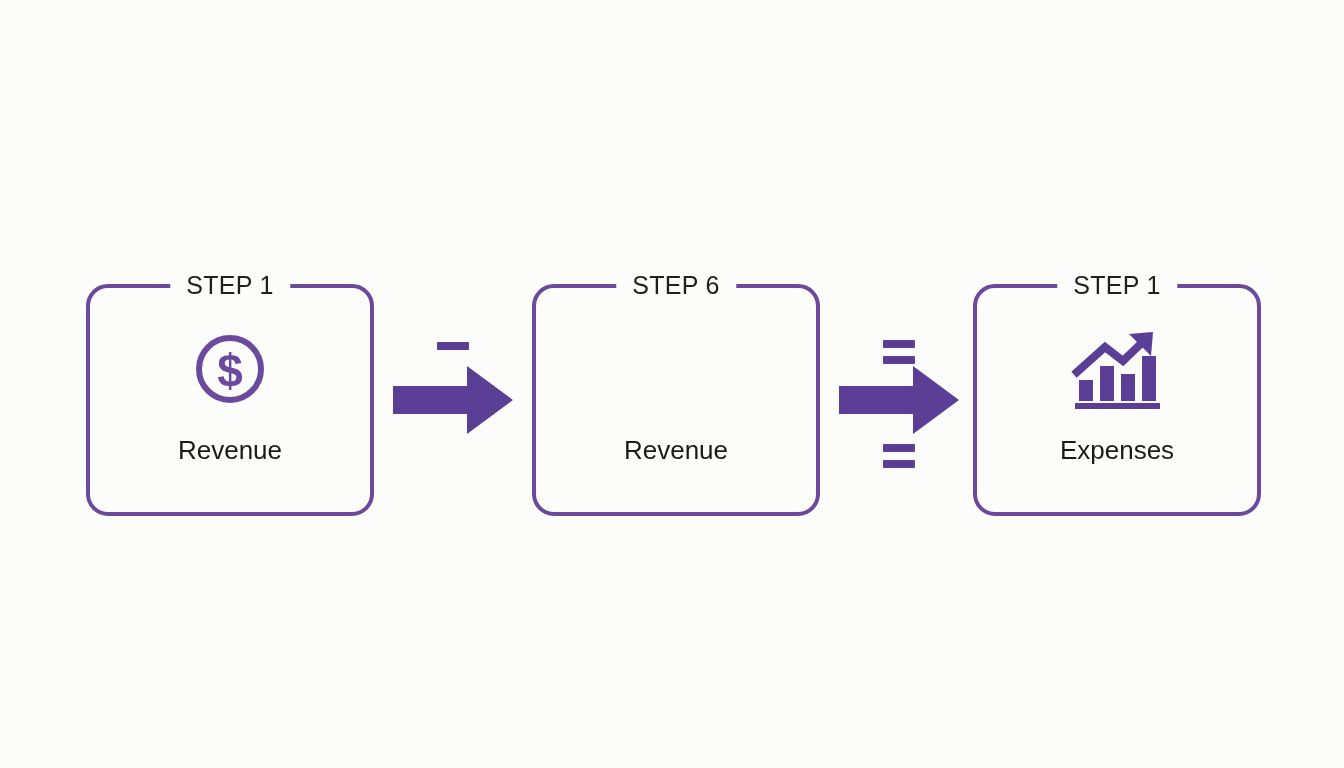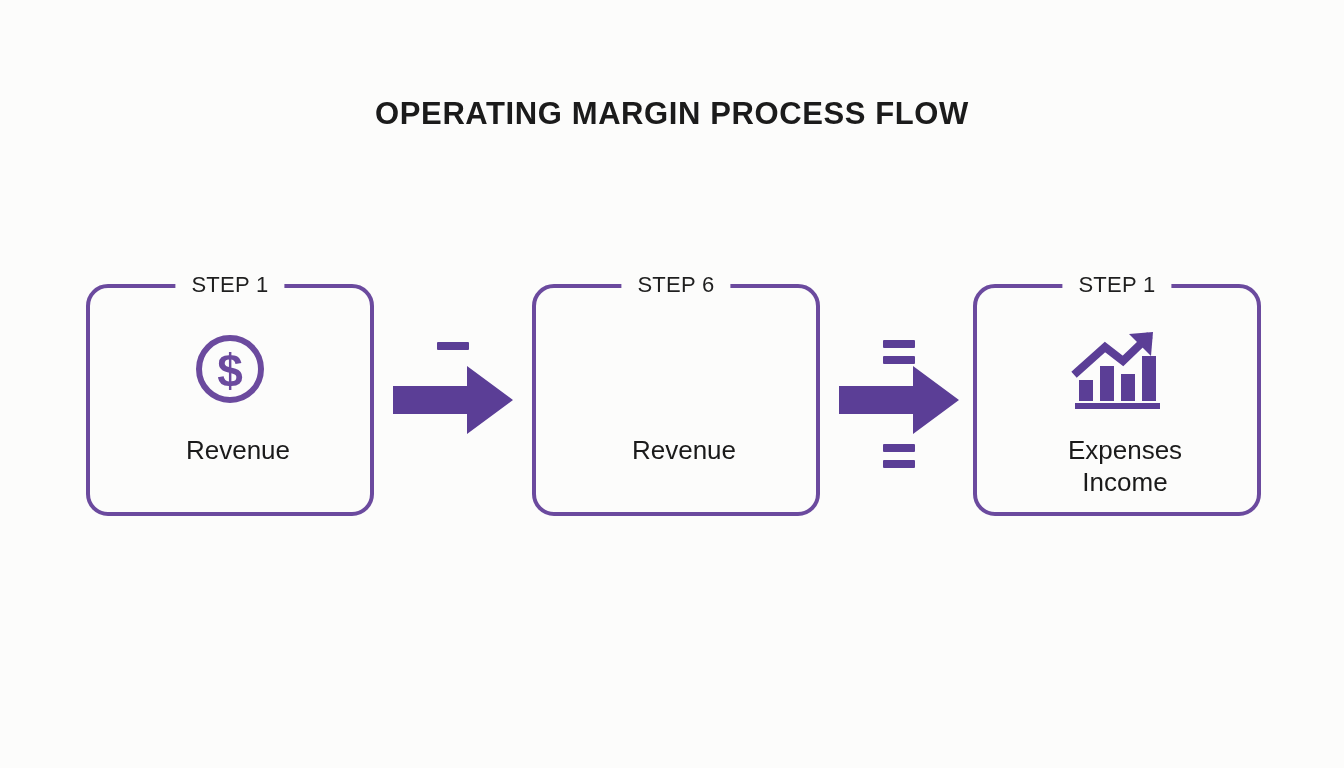--- a/index.html
+++ b/index.html
@@ -59,21 +59,21 @@
   .step-card.c3 { left: 973px; }
 
   
   .step-legend {
     position: absolute;
     top: -19px;
     left: 50%;
     transform: translateX(-50%);
     background: #fcfcfb;
     padding: 0 16px;
-    font-size: 22px;
+    font-size: 25px;
     color: #1f1f1f;
     line-height: 32px;
     white-space: nowrap;
     letter-spacing: 0.3px;
   }
 
   .step-icon {
     position: absolute;
     left: 0;
     top: 38px;
@@ -86,21 +86,20 @@
 
   .step-label {
     position: absolute;
     left: 0;
     top: 146px;
     width: 100%;
     text-align: center;
     font-size: 26px;
     color: #1a1a1a;
     line-height: 32px;
-    margin-left: 8px;
   }
 
   
   .connector {
     position: absolute;
     top: 8px;
     width: 158px;
     height: 232px;
   }
   .connector.k1 { left: 374px; }
@@ -135,21 +134,20 @@
   .op-bottom-eq  { top: 160px; }
 
   
   .ico { display: block; }
 </style>
 </head>
 <body>
 
 <div id="canvas">
 
-  <div id="title">OPERATING MARGIN PROCESS FLOW</div>
 
   <div id="flow">
 
     <div class="step-card c1">
       <div class="step-legend">STEP 1</div>
 
       <div class="step-icon">
         <svg class="ico" width="76" height="76" viewBox="0 0 76 76" aria-hidden="true">
           <circle cx="38" cy="38" r="31" fill="none" stroke="#6b4a9e" stroke-width="6"></circle>
           <text x="38" y="56" text-anchor="middle" font-family="Liberation Sans, sans-serif" font-size="46" font-weight="bold" fill="#6b4a9e">$</text>
@@ -206,18 +204,17 @@
           <rect x="29" y="38" width="14" height="35" fill="#5b3e96"></rect>
           <rect x="50" y="46" width="14" height="27" fill="#5b3e96"></rect>
           <rect x="71" y="28" width="14" height="45" fill="#5b3e96"></rect>
 
           <rect x="4" y="75" width="85" height="6" fill="#5b3e96"></rect>
         </svg>
       </div>
 
       <div class="step-label">
         <div>Expenses</div>
-        <div>Income</div>
       </div>
     </div>
 
   </div>
 </div>
 
 </body></html>

